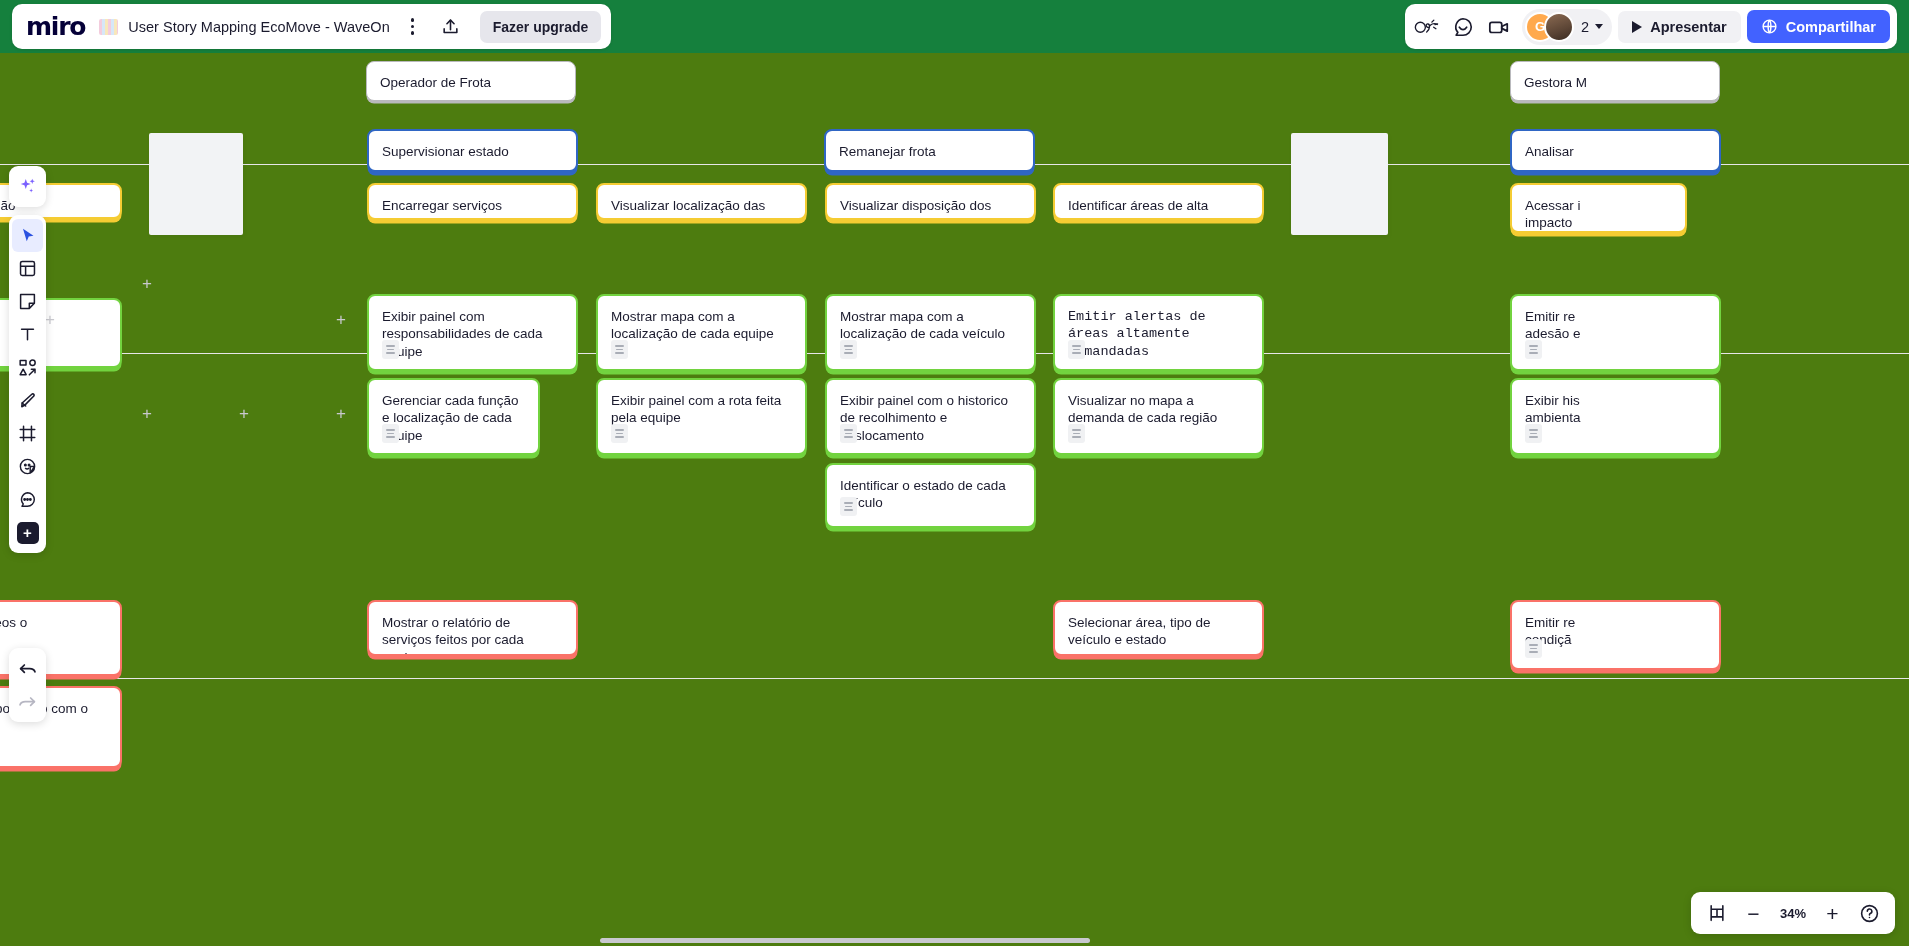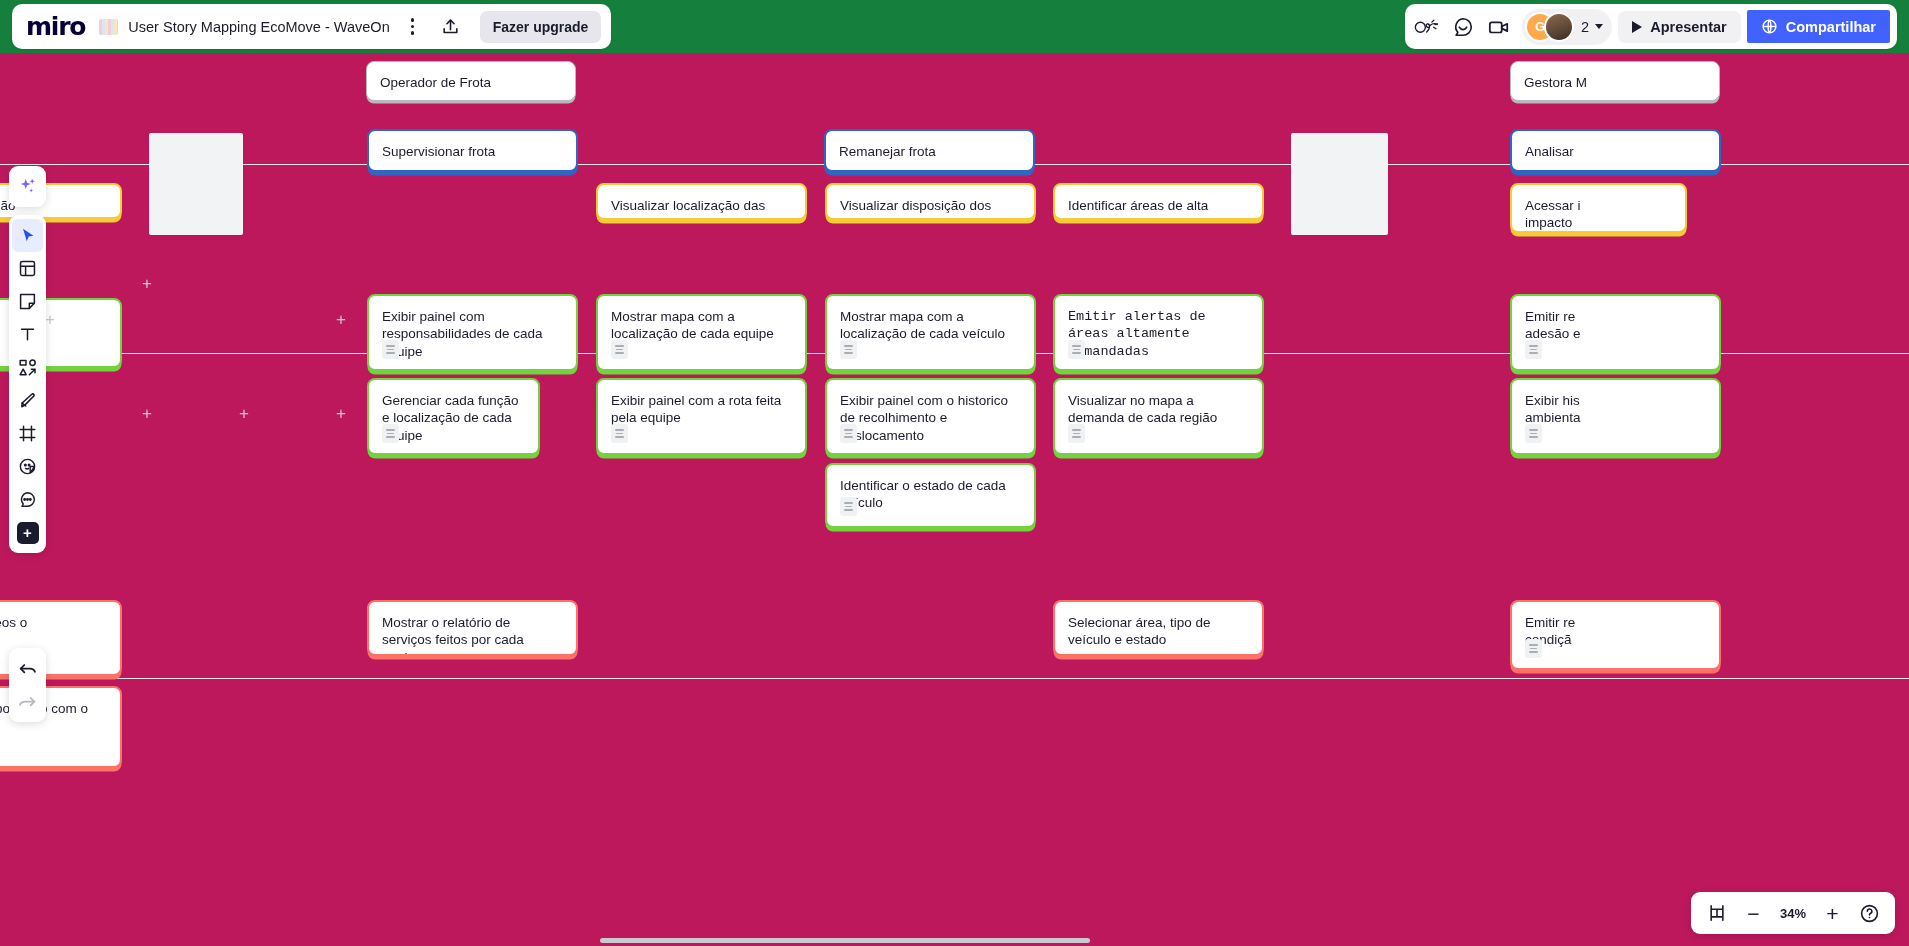--- a/index.html
+++ b/index.html
@@ -83,28 +83,28 @@
     border-top:5px solid #1b1b2e; margin-left:6px;
   }
   .present-btn {
     display:flex; align-items:center; gap:8px;
     background:#f1f1f4; border-radius:7px; padding:8px 14px;
     font-size:14.5px; font-weight:600; color:#1b1b2e; cursor:pointer; white-space:nowrap;
   }
   .tri-play { width:0;height:0;border-top:6px solid transparent;border-bottom:6px solid transparent;border-left:10px solid #1b1b2e; }
   .share-btn {
     display:flex; align-items:center; gap:8px;
-    background:#4262ff; border-radius:2px; padding:8px 14px;
+    background:#4262ff; border-radius:7px; padding:8px 14px;
     font-size:14.5px; font-weight:600; color:#fff; cursor:pointer; white-space:nowrap;
   }
 
   
   .canvas {
     position: absolute; top: 53px; left: 0; width: 1909px; height: 893px;
-    background: #be185d; overflow: hidden;
+    background: #4d7c0f; overflow: hidden;
   }
   .hline { position:absolute; left:0; width:1909px; height:1px; background:#e6e6e8; }
 
   .card {
     position: absolute;
     background: #fff;
     border-radius: 8px;
     font-size: 13.5px;
     line-height: 1.28;
     color: #1b1b2e;
@@ -240,32 +240,35 @@
     <div class="hline" style="top: 111px;"></div>
     <div class="hline" style="top: 300px;"></div>
     <div class="hline" style="top: 625px;"></div>
     <div class="card grey" style="left: 366px; top: 8px; width: 210px; height: 40px;">
       <div style="white-space: pre-line;">Operador de Frota</div>
     </div>
     <div class="card grey" style="left: 1510px; top: 8px; width: 210px; height: 40px;">
       <div style="white-space: pre-line;">Gestora M</div>
     </div>
     <div class="card blue" style="left: 367px; top: 76px; width: 211px; height: 43px;">
-      <div style="white-space: pre-line;">Supervisionar frota</div>
+      <div style="white-space: pre-line;">Supervisionar estado</div>
     </div>
     <div class="card blue" style="left: 824px; top: 76px; width: 211px; height: 43px;">
       <div style="white-space: pre-line;">Remanejar frota</div>
     </div>
     <div class="card blue" style="left: 1510px; top: 76px; width: 211px; height: 43px;">
       <div style="white-space: pre-line;">Analisar</div>
     </div>
     <div class="card ghost" style="left: 149px; top: 80px; width: 94px; height: 102px;"></div>
     <div class="card ghost" style="left: 1291px; top: 80px; width: 97px; height: 102px;"></div>
     <div class="card yellow" style="left: -40px; top: 130px; width: 162px; height: 36px;">
       <div style="white-space: pre-line;">e                         nção</div>
+    </div>
+    <div class="card yellow" style="left: 367px; top: 130px; width: 211px; height: 37px;">
+      <div style="white-space: pre-line;">Encarregar serviços</div>
     </div>
     <div class="card yellow" style="left: 596px; top: 130px; width: 211px; height: 37px;">
       <div style="white-space: pre-line;">Visualizar localização das equipes</div>
     </div>
     <div class="card yellow" style="left: 825px; top: 130px; width: 211px; height: 37px;">
       <div style="white-space: pre-line;">Visualizar disposição dos veículos</div>
     </div>
     <div class="card yellow" style="left: 1053px; top: 130px; width: 211px; height: 37px;">
       <div style="white-space: pre-line;">Identificar áreas de alta demanda</div>
     </div>

